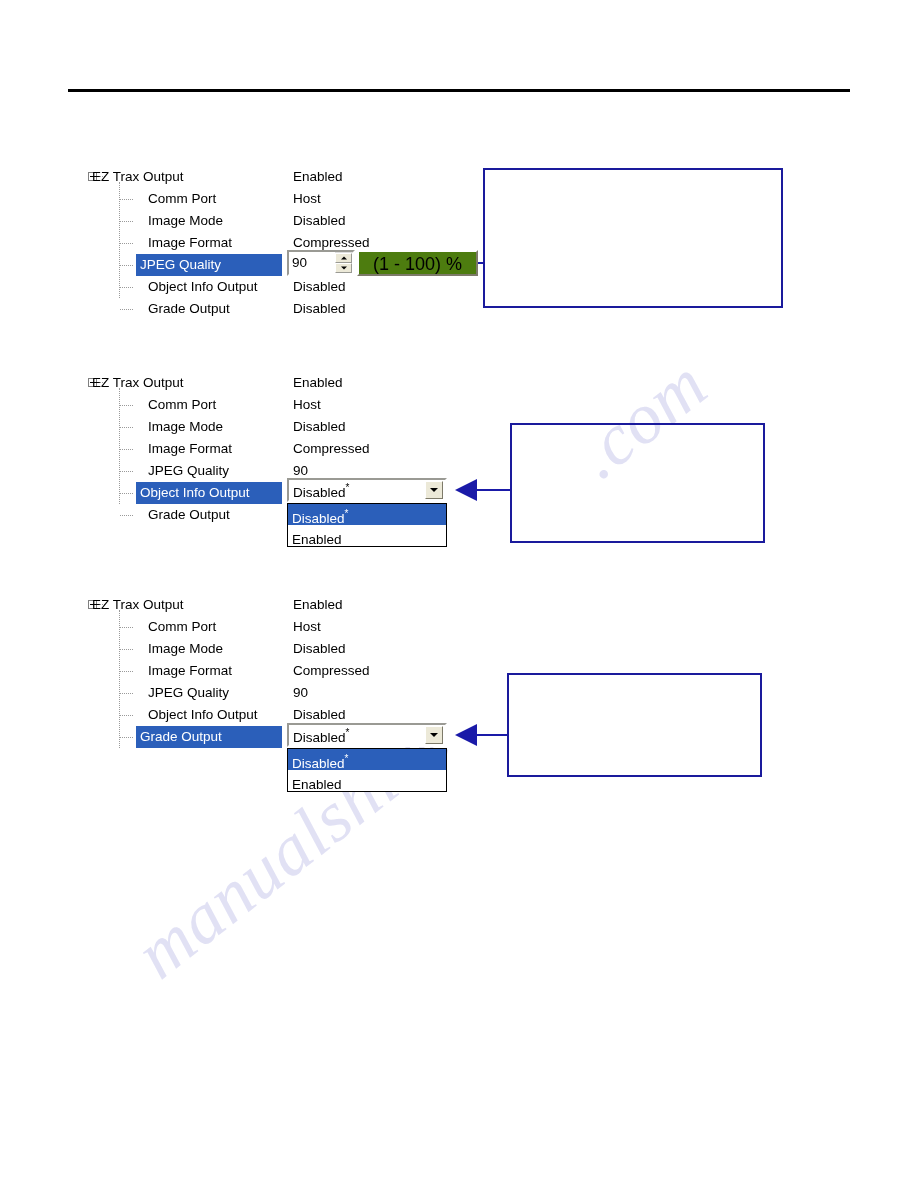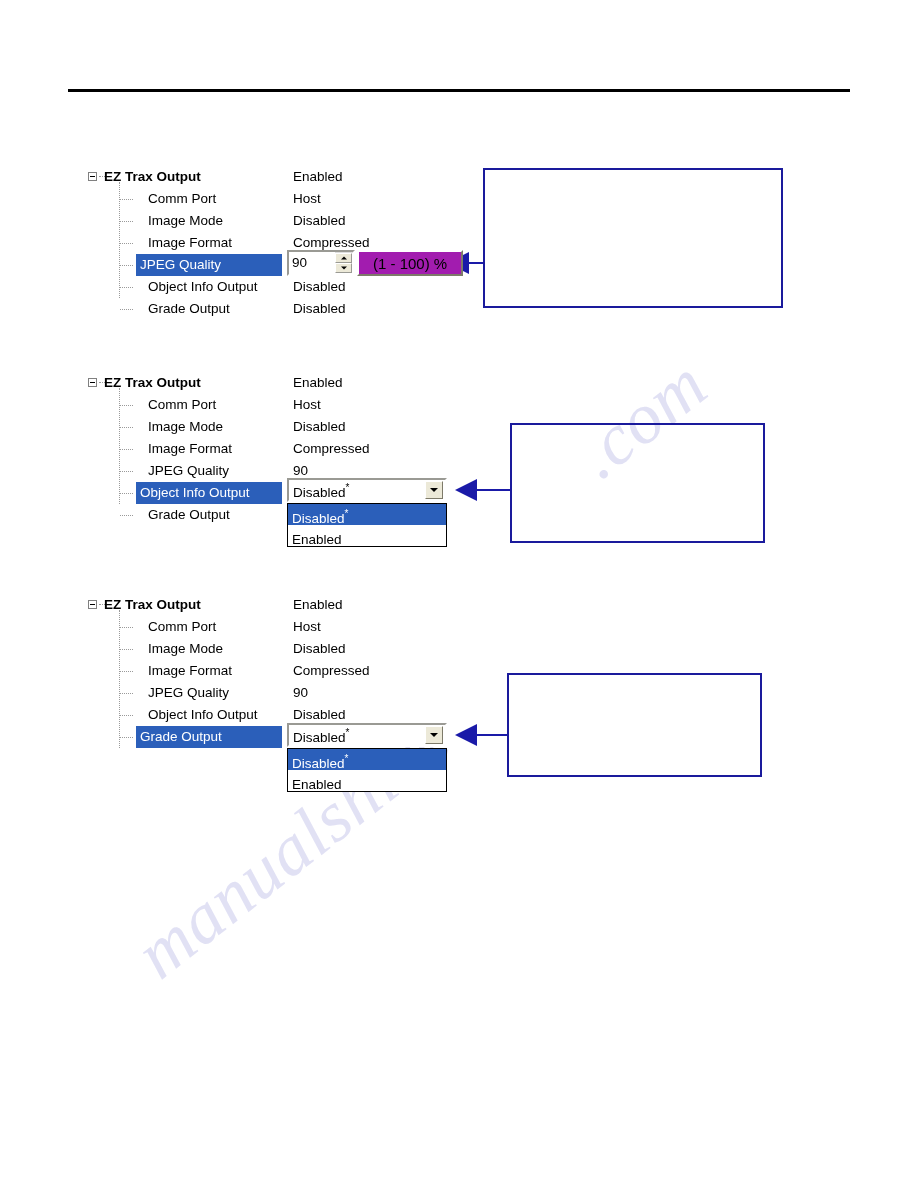--- a/index.html
+++ b/index.html
@@ -74,21 +74,21 @@
   }
   .tree-label {
     position: absolute;
     left: 0;
     top: 0;
     height: 22px;
     line-height: 21px;
     padding-left: 4px;
     padding-right: 4px;
   }
-  .tree-row.root .tree-label { left: 12px; font-weight: bold; }
+  .tree-row.root .tree-label { left: 0; }
   .tree-row.child .tree-label { left: 56px; }
   .tree-row.selected .tree-label {
     background: #2b5fba;
     color: #ffffff;
     width: 146px;
     box-sizing: border-box;
   }
   .tree-row.child.selected .tree-label { left: 48px; }
   .tree-value {
     position: absolute;
@@ -195,25 +195,25 @@
     border-bottom: 3px solid #000;
   }
   .spin-btn.down .tri {
     transform: translate(-50%, -50%);
     border-top: 3px solid #000;
   }
 
   
   .range-hint {
     position: absolute;
-    background: #a21caf;
+    background: #4d7c0f;
     border: 2px solid;
     border-color: #ffffff #7d7a69 #7d7a69 #ffffff;
     font-family: "Liberation Sans", sans-serif;
-    font-size: 15px;
+    font-size: 18px;
     color: #000;
     padding: 3px 14px;
     box-sizing: border-box;
     height: 26px;
     line-height: 18px;
     z-index: 6;
     white-space: nowrap;
   }
 
   

